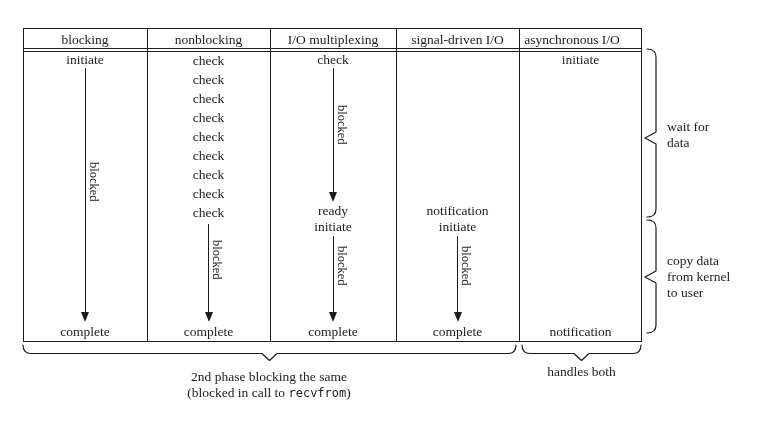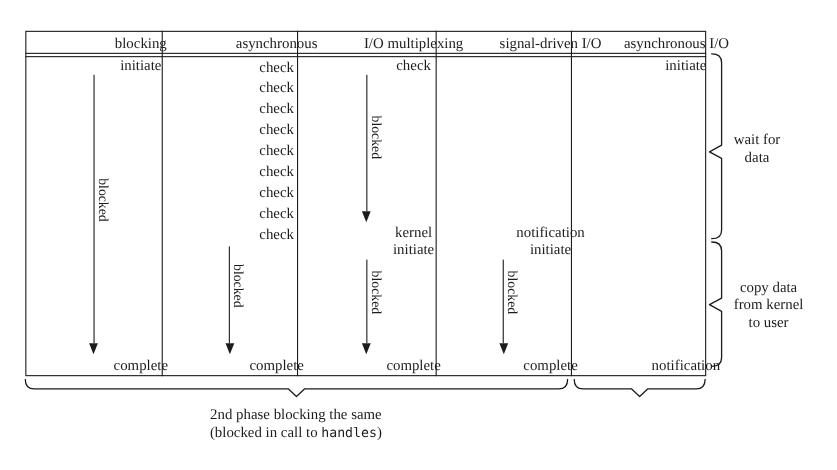--- a/index.html
+++ b/index.html
@@ -1,49 +1,49 @@
 <!DOCTYPE html>
 <html><head>
 <meta charset="utf-8">
 <style>
   html,body{margin:0;padding:0;background:#fff;}
   .diagram{position:relative;width:761px;height:427px;background:#ffffff;
            font-family:"Liberation Serif",serif;color:#1c1c1c;overflow:hidden;}
-  .t{position:absolute;font-size:13.5px;line-height:15px;white-space:nowrap;margin-left:43px;}
+  .t{position:absolute;font-size:13.5px;line-height:15px;white-space:nowrap;}
   .ctr{text-align:center;}
   .tbox{position:absolute;left:23px;top:28px;width:619px;height:314px;
         border:1.5px solid #1c1c1c;box-sizing:border-box;}
   .vdiv{position:absolute;top:28px;height:314px;width:1px;background:#1c1c1c;}
   .hrule{position:absolute;left:23px;width:619px;height:1px;background:#1c1c1c;}
   .aline{position:absolute;width:1px;background:#1c1c1c;}
   .ahead{position:absolute;width:0;height:0;border-left:4px solid transparent;
          border-right:4px solid transparent;border-top:10px solid #1c1c1c;}
   .rot{position:absolute;writing-mode:vertical-rl;font-size:12.5px;line-height:12px;
        white-space:nowrap;}
   .brace{position:absolute;}
   .brace path{fill:none;stroke:#1c1c1c;stroke-width:1.2;stroke-linecap:round;
        stroke-linejoin:round;}
   .mono{font-family:"DejaVu Sans Mono",monospace;font-size:12px;}
-  .ann{position:absolute;font-size:13.5px;line-height:16px;text-align:center;}
+  .ann{position:absolute;font-size:13.5px;line-height:16px;}
 </style>
 </head>
 <body>
 
 <div class="diagram">
 
   <div class="tbox"></div>
   <div class="vdiv" style="left:146.5px"></div>
   <div class="vdiv" style="left:269.5px"></div>
   <div class="vdiv" style="left:395.5px"></div>
   <div class="vdiv" style="left:518.5px"></div>
   <div class="hrule" style="top:47.5px"></div>
   <div class="hrule" style="top:50.5px"></div>
 
   <div class="t ctr" style="left:23px;width:124px;top:32px">blocking</div>
-  <div class="t ctr" style="left:147px;width:123px;top:32px">asynchronous</div>
+  <div class="t ctr" style="left:147px;width:123px;top:32px">nonblocking</div>
   <div class="t ctr" style="left:396px;width:123px;top:32px">signal-driven I/O</div>
   <div class="t ctr" style="left:270px;width:126px;top:32px">I/O multiplexing</div>
   <div class="t ctr" style="left:519px;width:106px;top:32px">asynchronous I/O</div>
 
   <div class="t ctr" style="left:23px;width:124px;top:52px">initiate</div>
   <div class="aline" style="left:84.5px;top:68px;height:244px"></div>
   <div class="ahead" style="left:81px;top:312px"></div>
   <div class="rot" style="left:88px;top:162px">blocked</div>
   <div class="t ctr" style="left:23px;width:124px;top:324px">complete</div>
 
@@ -58,21 +58,21 @@
   <div class="t ctr" style="left:147px;width:123px;top:205px">check</div>
   <div class="aline" style="left:208px;top:224px;height:88px"></div>
   <div class="ahead" style="left:204.5px;top:312px"></div>
   <div class="rot" style="left:211px;top:240px">blocked</div>
   <div class="t ctr" style="left:147px;width:123px;top:324px">complete</div>
 
   <div class="t ctr" style="left:270px;width:126px;top:52px">check</div>
   <div class="aline" style="left:332.5px;top:68px;height:124px"></div>
   <div class="ahead" style="left:329px;top:192px"></div>
   <div class="rot" style="left:336px;top:105px">blocked</div>
-  <div class="t ctr" style="left:270px;width:126px;top:203px">kernel</div>
+  <div class="t ctr" style="left:270px;width:126px;top:203px">ready</div>
   <div class="t ctr" style="left:270px;width:126px;top:219px">initiate</div>
   <div class="aline" style="left:332.5px;top:236px;height:76px"></div>
   <div class="ahead" style="left:329px;top:312px"></div>
   <div class="rot" style="left:336px;top:246px">blocked</div>
   <div class="t ctr" style="left:270px;width:126px;top:324px">complete</div>
 
   <div class="t ctr" style="left:396px;width:123px;top:203px">notification</div>
   <div class="t ctr" style="left:396px;width:123px;top:219px">initiate</div>
   <div class="aline" style="left:457px;top:236px;height:76px"></div>
   <div class="ahead" style="left:453.5px;top:312px"></div>
@@ -97,22 +97,23 @@
     <div>copy data</div>
     <div>from kernel</div>
     <div>to user</div>
   </div>
 
   <svg class="brace" style="left:22px;top:344px" width="495" height="18" viewBox="0 0 495 18">
     <path d="M1,1 Q1,9.5 9,9.5 L240,9.5 L247.5,16.5 L255,9.5 L486,9.5 Q494,9.5 494,1"></path>
   </svg>
   <div class="ann ctr" style="left:94px;width:350px;top:369px">
     <div>2nd phase blocking the same</div>
-    <div><span>(blocked in call to </span><span class="mono">handles</span><span>)</span></div>
+    <div><span>(blocked in call to </span><span class="mono">recvfrom</span><span>)</span></div>
   </div>
 
   <svg class="brace" style="left:521px;top:344px" width="121" height="18" viewBox="0 0 121 18">
     <path d="M1,1 Q1,9.5 9,9.5 L53,9.5 L60.5,16.5 L68,9.5 L112,9.5 Q120,9.5 120,1"></path>
   </svg>
   <div class="ann ctr" style="left:521px;width:121px;top:364px">
+    <div>handles both</div>
   </div>
 
 </div>
 
 </body></html>

